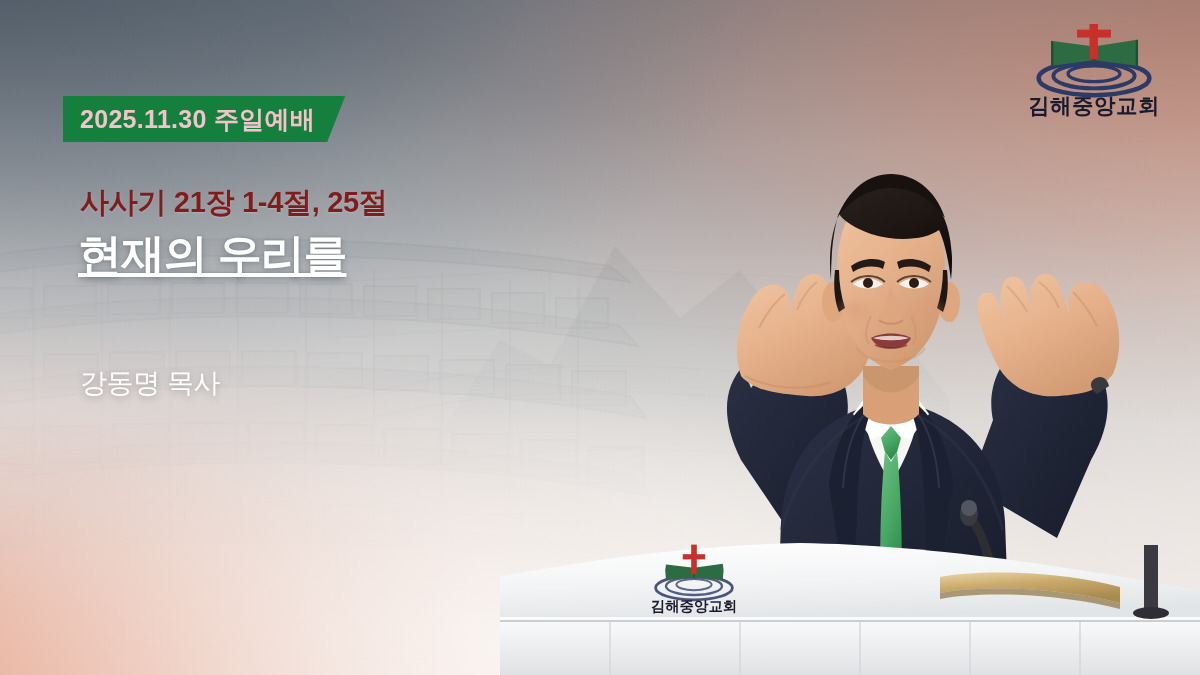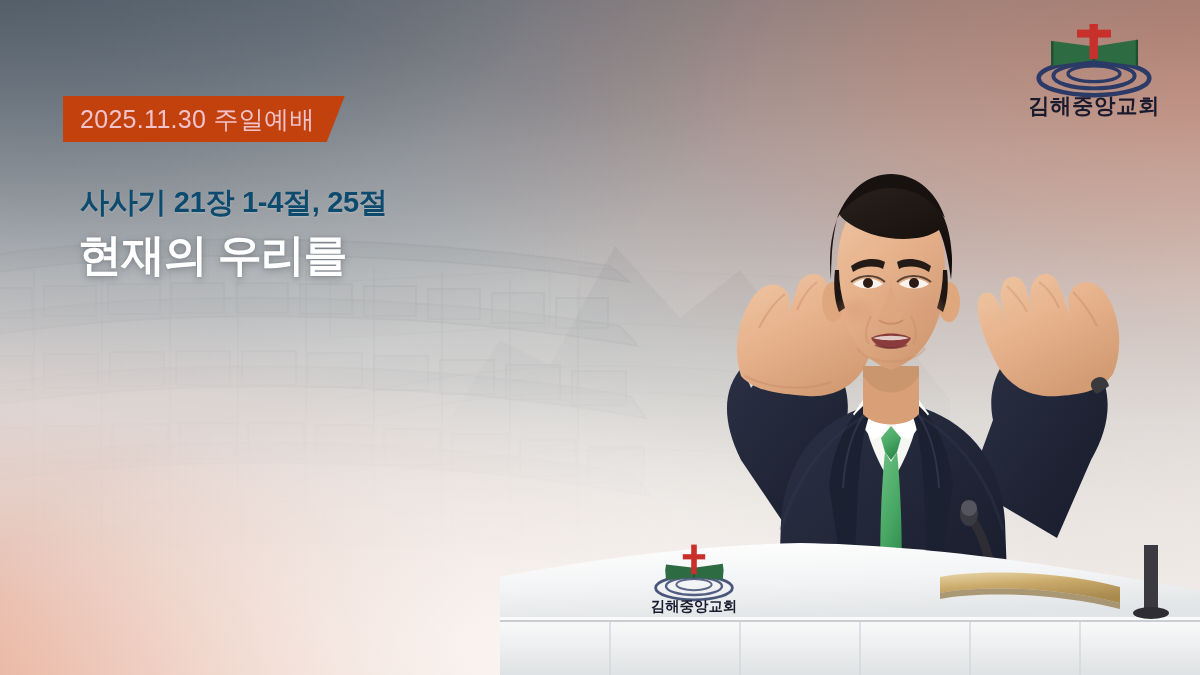--- a/index.html
+++ b/index.html
@@ -144,50 +144,51 @@
     pointer-events: none;
   }
   #date-badge {
     position: absolute;
     left: 63px;
     top: 96px;
     height: 46px;
     padding: 0 30px 0 17px;
     display: flex;
     align-items: center;
-    background: #c2410c;
+    background: #15803d;
     color: #f2c3cb;
     font-size: 25px;
-    font-weight: 400;
+    font-weight: 700;
     letter-spacing: 0.3px;
     white-space: nowrap;
     clip-path: polygon(0 0, 100% 0, calc(100% - 18px) 100%, 0 100%);
     pointer-events: auto;
   }
   #scripture-ref {
     position: absolute;
     left: 80px;
     top: 183px;
     font-size: 29px;
     font-weight: 600;
-    color: #0c4a6e;
+    color: #7f1d1d;
     letter-spacing: -0.3px;
     white-space: nowrap;
     text-shadow: 0 1px 2px rgba(255,255,255,0.22);
   }
   #sermon-title {
     position: absolute;
     left: 78px;
     top: 226px;
     font-size: 44px;
     font-weight: 700;
     color: #ffffff;
     line-height: 1.30;
     letter-spacing: -1.1px;
     text-shadow: 0 2px 7px rgba(60,70,80,0.40), 0 0 2px rgba(70,80,90,0.30);
+    text-decoration: underline;
   }
   #sermon-title .tl { display: block; white-space: nowrap; }
   #speaker-name {
     position: absolute;
     left: 80px;
     top: 365px;
     font-size: 27px;
     font-weight: 500;
     color: #ffffff;
     letter-spacing: -0.4px;
@@ -540,20 +541,21 @@
   <div id="text-block">
 
     <div id="date-badge">2025.11.30 주일예배</div>
 
     <div id="scripture-ref">사사기 21장 1-4절, 25절</div>
 
     <div id="sermon-title">
       <span class="tl">현재의 우리를</span>
     </div>
 
+    <div id="speaker-name">강동명 목사</div>
   </div>
 
   <svg id="church-logo" viewBox="0 0 220 170" preserveAspectRatio="xMidYMid meet">
     <g>
 
       <ellipse cx="110" cy="96" rx="98" ry="30" fill="none" stroke="#2b3a66" stroke-width="8"></ellipse>
       <ellipse cx="110" cy="92" rx="72" ry="22" fill="none" stroke="#2b3a66" stroke-width="7"></ellipse>
       <ellipse cx="110" cy="88" rx="46" ry="14" fill="none" stroke="#2b3a66" stroke-width="6"></ellipse>
 
       <path d="M34 46 L36 30 L110 40 L186 28 L188 46 L186 74 L110 64 L36 74 Z" fill="#2d6b42"></path>

